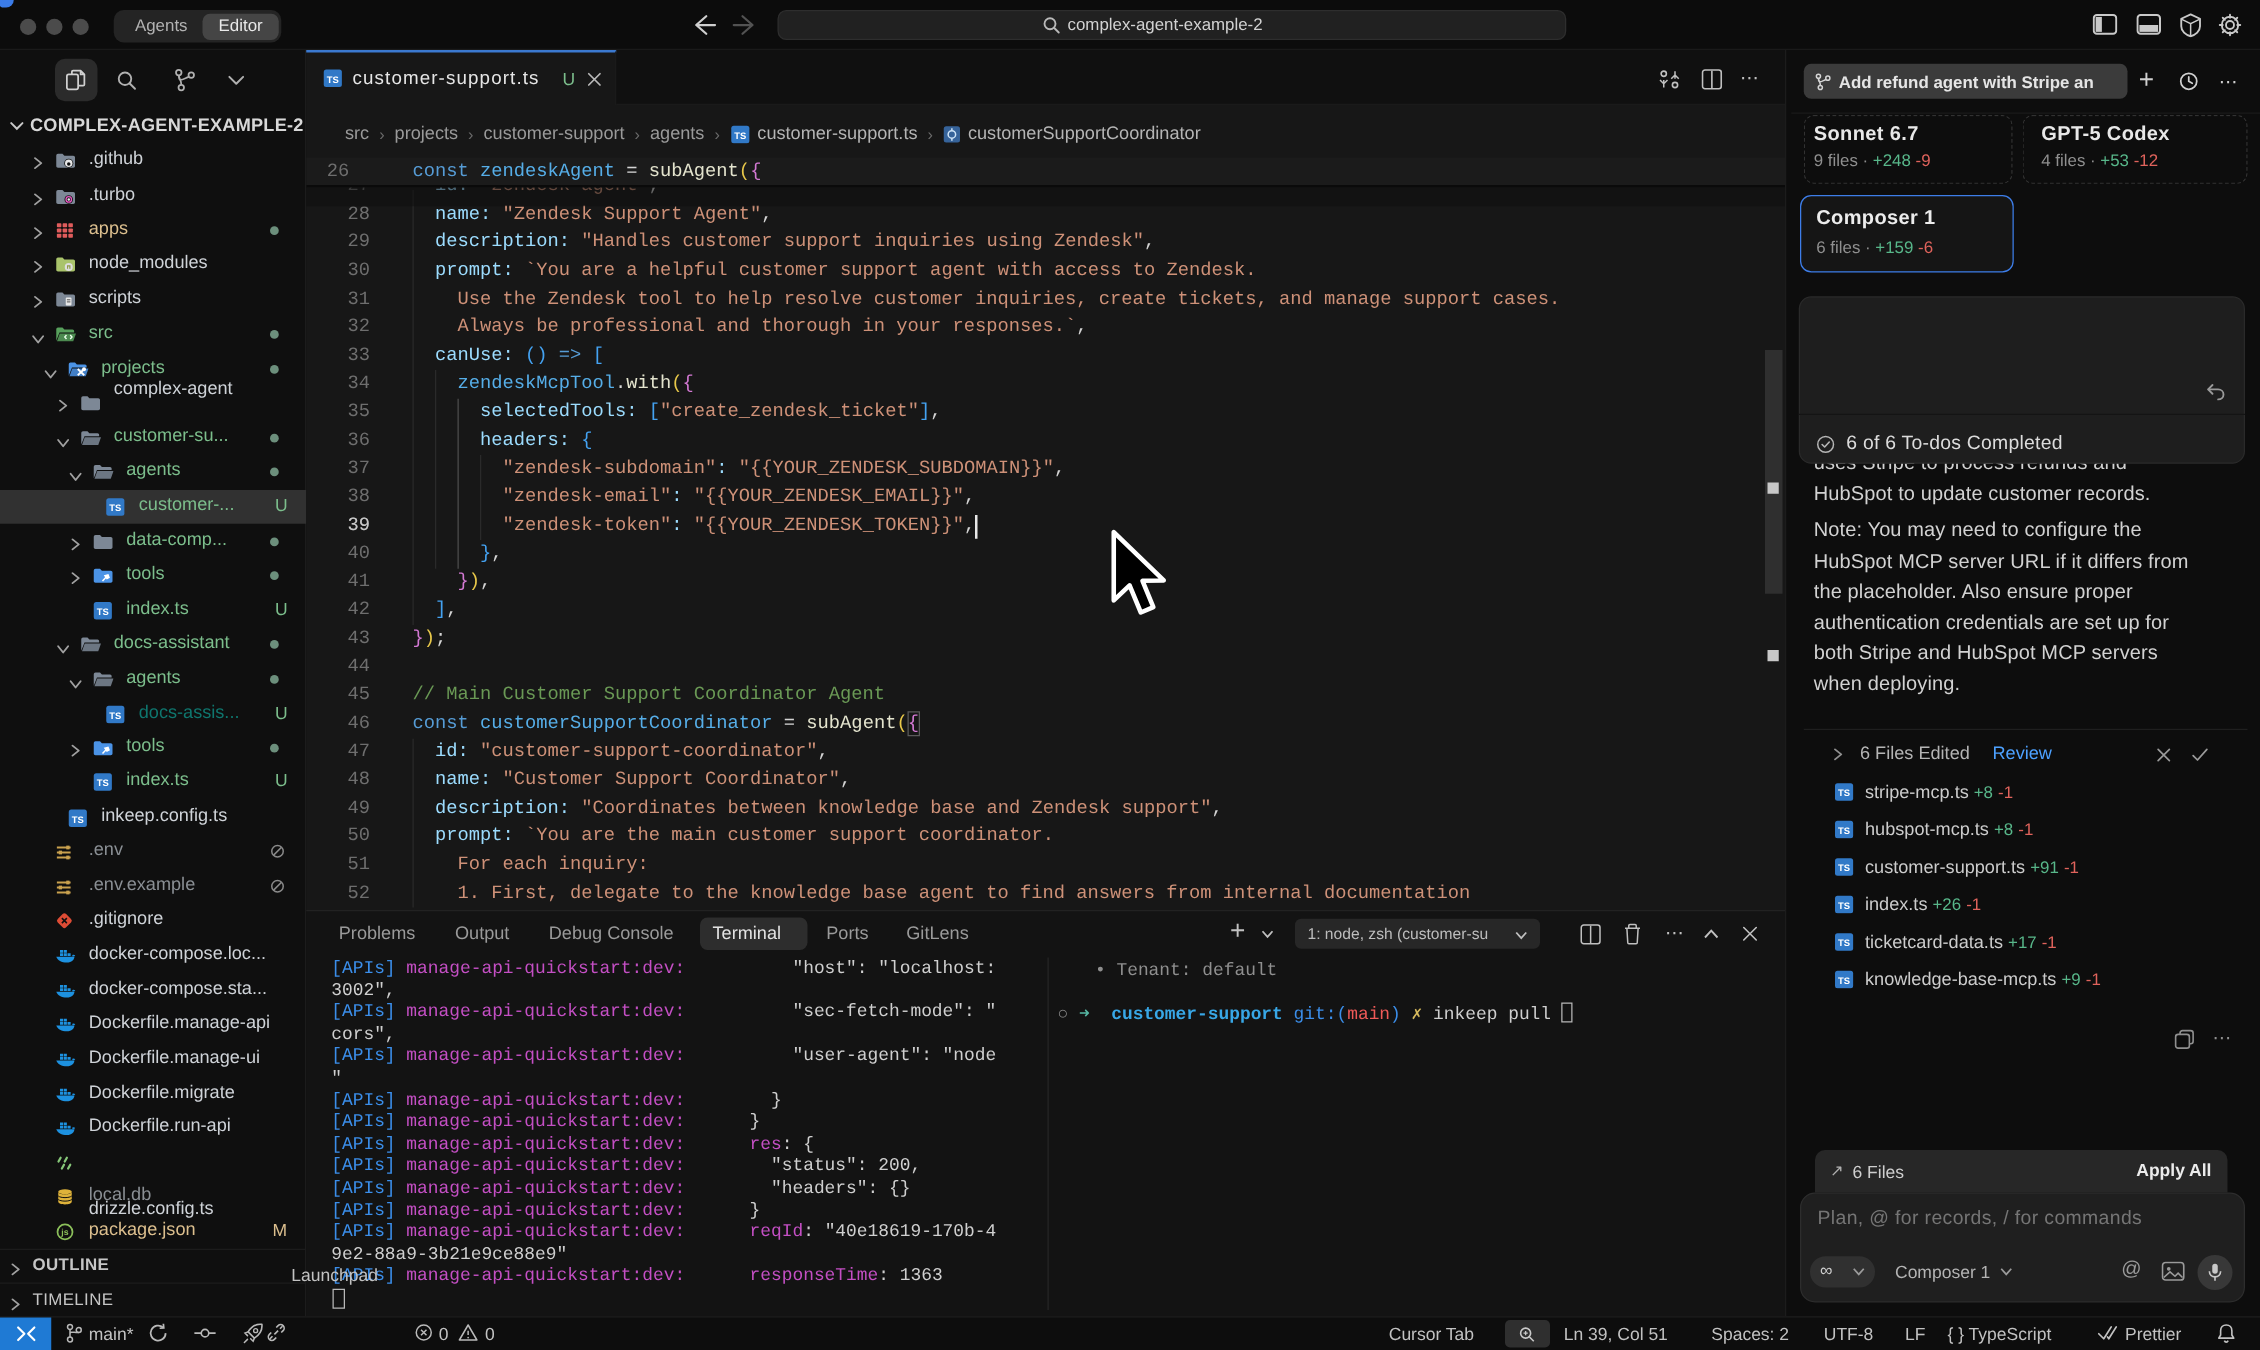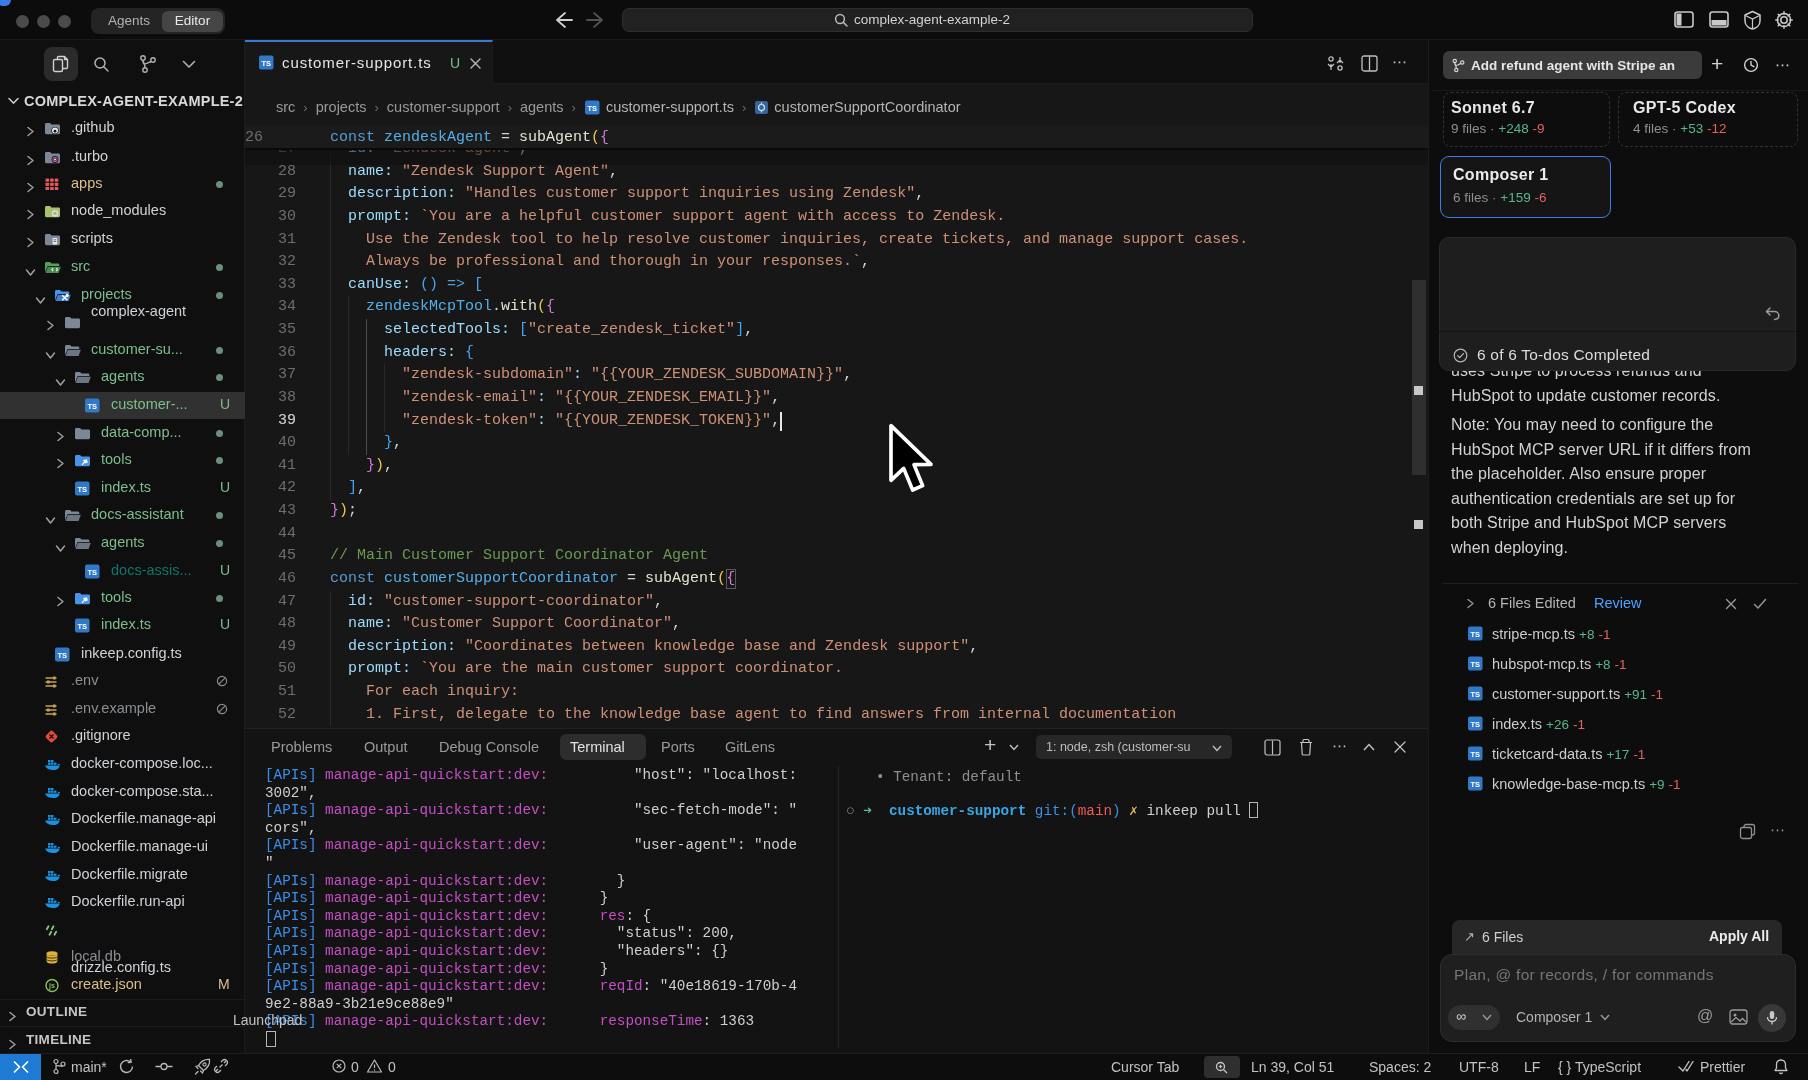--- a/index.html
+++ b/index.html
@@ -370,32 +370,32 @@
           <ellipse cx="8" cy="3.4" rx="5.4" ry="2.1"></ellipse>
           <path d="M2.6 3.4 L2.6 11.4 C2.6 12.6 5 13.5 8 13.5 C11 13.5 13.4 12.6 13.4 11.4 L13.4 3.4 C13.4 4.6 11 5.5 8 5.5 C5 5.5 2.6 4.6 2.6 3.4 Z"></path>
         </g>
         <path d="M2.6 6.8 C3.6 7.6 5.6 8.1 8 8.1 C10.4 8.1 12.4 7.6 13.4 6.8 M2.6 9.6 C3.6 10.4 5.6 10.9 8 10.9 C10.4 10.9 12.4 10.4 13.4 9.6" stroke="#0f0f0f" stroke-width="0.8" fill="none"></path>
       </svg></div>
     <div class="abs" style="left:71px;top:948px;font-size:14.5px;color:#8a8f94;white-space:nowrap">local.db</div>
     <div class="abs" style="left:44px;top:978px"><svg width="17" height="15" viewBox="0 0 17 15">
         <circle cx="8" cy="7.5" r="6" fill="none" stroke="#8bbf5a" stroke-width="1.4"></circle>
         <text x="8" y="10.3" font-size="7" font-weight="bold" fill="#8bbf5a" text-anchor="middle" font-family="Liberation Sans">js</text>
       </svg></div>
-    <div class="abs" style="left:71px;top:976px;font-size:14.5px;color:#dcbf8e;white-space:nowrap">create.json</div>
+    <div class="abs" style="left:71px;top:976px;font-size:14.5px;color:#dcbf8e;white-space:nowrap">package.json</div>
     <div class="abs" style="left:218px;top:976px;font-size:14px;color:#dcbf8e">M</div>
     <div class="abs" style="left:0;top:999px;width:245px;height:1px;background:#1c1c1c"></div>
     <div class="abs" style="left:8px;top:1008px"><svg width="9" height="11" viewBox="0 0 9 11">
         <path d="M2 1.5 L7 5.5 L2 9.5" stroke="#a0a0a0" stroke-width="1.5" fill="none" stroke-linecap="round" stroke-linejoin="round"></path>
       </svg></div>
     <div class="abs" style="left:26px;top:1004px;color:#c6c6c6;font-size:13.5px;font-weight:700;letter-spacing:.3px">OUTLINE</div>
     <div class="abs" style="left:0;top:1026px;width:245px;height:1px;background:#1c1c1c"></div>
     <div class="abs" style="left:8px;top:1036px"><svg width="9" height="11" viewBox="0 0 9 11">
         <path d="M2 1.5 L7 5.5 L2 9.5" stroke="#a0a0a0" stroke-width="1.5" fill="none" stroke-linecap="round" stroke-linejoin="round"></path>
       </svg></div>
-    <div class="abs" style="left:26px;top:1032px;color:#c6c6c6;font-size:13.5px;font-weight:700;letter-spacing:.3px">TIMELINE</div>
+    <div class="abs" style="left:26px;top:1032px;color:#c6c6c6;font-size:13.5px;font-weight:400;letter-spacing:.3px">TIMELINE</div>
     <div class="abs" style="left:245px;top:40px;width:1183px;height:688px;background:#171717"></div>
     <div class="abs" style="left:245px;top:40px;width:1183px;height:44px;background:#101010;border-bottom:1px solid #1a1a1a"></div>
     <div class="abs" style="left:245px;top:40px;width:248px;height:44px;background:#171717;border-right:1px solid #1a1a1a;border-top:2px solid #3b79d0"></div>
     <div class="abs" style="left:258px;top:55px"><svg width="17" height="15" viewBox="0 0 17 15">
         <rect x="1" y="0.5" width="14.5" height="14" rx="2" fill="#3179c7"></rect>
         <text x="8.2" y="11" font-size="7.5" font-weight="bold" fill="#fff" text-anchor="middle" font-family="Liberation Sans">TS</text>
       </svg></div>
     <div class="abs" style="left:282px;top:54px;font-size:15px;letter-spacing:0.9px;color:#e6e6e6">customer-support.ts</div>
     <div class="abs" style="left:450px;top:55px;font-size:14px;color:#7cbe8c">U</div>
     <svg class="abs" style="left:469px;top:57px" width="13" height="13" viewBox="0 0 13 13">
@@ -491,21 +491,21 @@
       <pre class="abs mono" style="left:0;top:297.56px;width:51px;font-size:15px;line-height:22.63px;color:#c8c8c8;text-align:right">39</pre>
       <div class="abs" style="left:84.5px;top:40px;width:1px;height:348px;background:#2a2a2a"></div>
       <div class="abs" style="left:102.5px;top:184.41px;width:1px;height:158.41px;background:#2a2a2a"></div>
       <div class="abs" style="left:120.5px;top:207.04px;width:1px;height:135.78px;background:#4d4d4d"></div>
       <div class="abs" style="left:138.5px;top:252.29999999999998px;width:1px;height:67.89px;background:#2a2a2a"></div>
       <div class="abs" style="left:84.5px;top:478.59999999999997px;width:1px;height:135.78px;background:#2a2a2a"></div>
       <div class="abs" style="left:535px;top:299.56px;width:2px;height:19px;background:#e8e8e8"></div>
       <div class="abs" style="left:481px;top:456.96999999999997px;width:10px;height:20px;border:1px solid #5a5a5a"></div>
       <div class="abs" style="left:0;top:38px;width:1183px;height:15px;background:rgba(14,14,14,0.55)"></div>
       <div class="abs" style="left:0;top:14px;width:1183px;height:24px;background:#1b1b1b;border-bottom:2px solid #0a0a0a"></div>
-      <pre class="abs mono" style="left:0;top:15px;width:51px;font-size:15px;line-height:22px;color:#6e6e6e;text-align:left">26</pre>
+      <pre class="abs mono" style="left:0;top:15px;width:51px;font-size:15px;line-height:22px;color:#6e6e6e;text-align:center">26</pre>
       <pre class="abs mono" style="left:85px;top:15px;font-size:15px;line-height:22px"><span class="k">const</span><span class="w"> </span><span class="v">zendeskAgent</span><span class="w"> = </span><span class="f">subAgent</span><span class="b1">(</span><span class="b2">{</span></pre>
     </div>
     <div class="abs" style="left:1412px;top:280px;width:14px;height:195px;background:rgba(120,120,120,0.25)"></div>
     <div class="abs" style="left:1414px;top:386px;width:9px;height:9px;background:#c8c8c8"></div>
     <div class="abs" style="left:1414px;top:520px;width:9px;height:9px;background:#c8c8c8"></div>
     <svg class="abs" style="left:887px;top:423px" width="46" height="70" viewBox="0 0 13.8 21">
       <path d="M1.2 0.8 L1.2 17.2 L5.0 13.6 L7.7 20.1 L10.7 18.8 L8.1 12.5 L13.2 12.4 Z" fill="#000" stroke="#fff" stroke-width="1.1" stroke-linejoin="round"></path>
     </svg>
     <div class="abs" style="left:245px;top:728px;width:1183px;height:325px;background:#131313;border-top:1px solid #222"></div>
     <div class="abs" style="left:271px;top:739px;font-size:14.5px;color:#9a9a9a">Problems</div>

